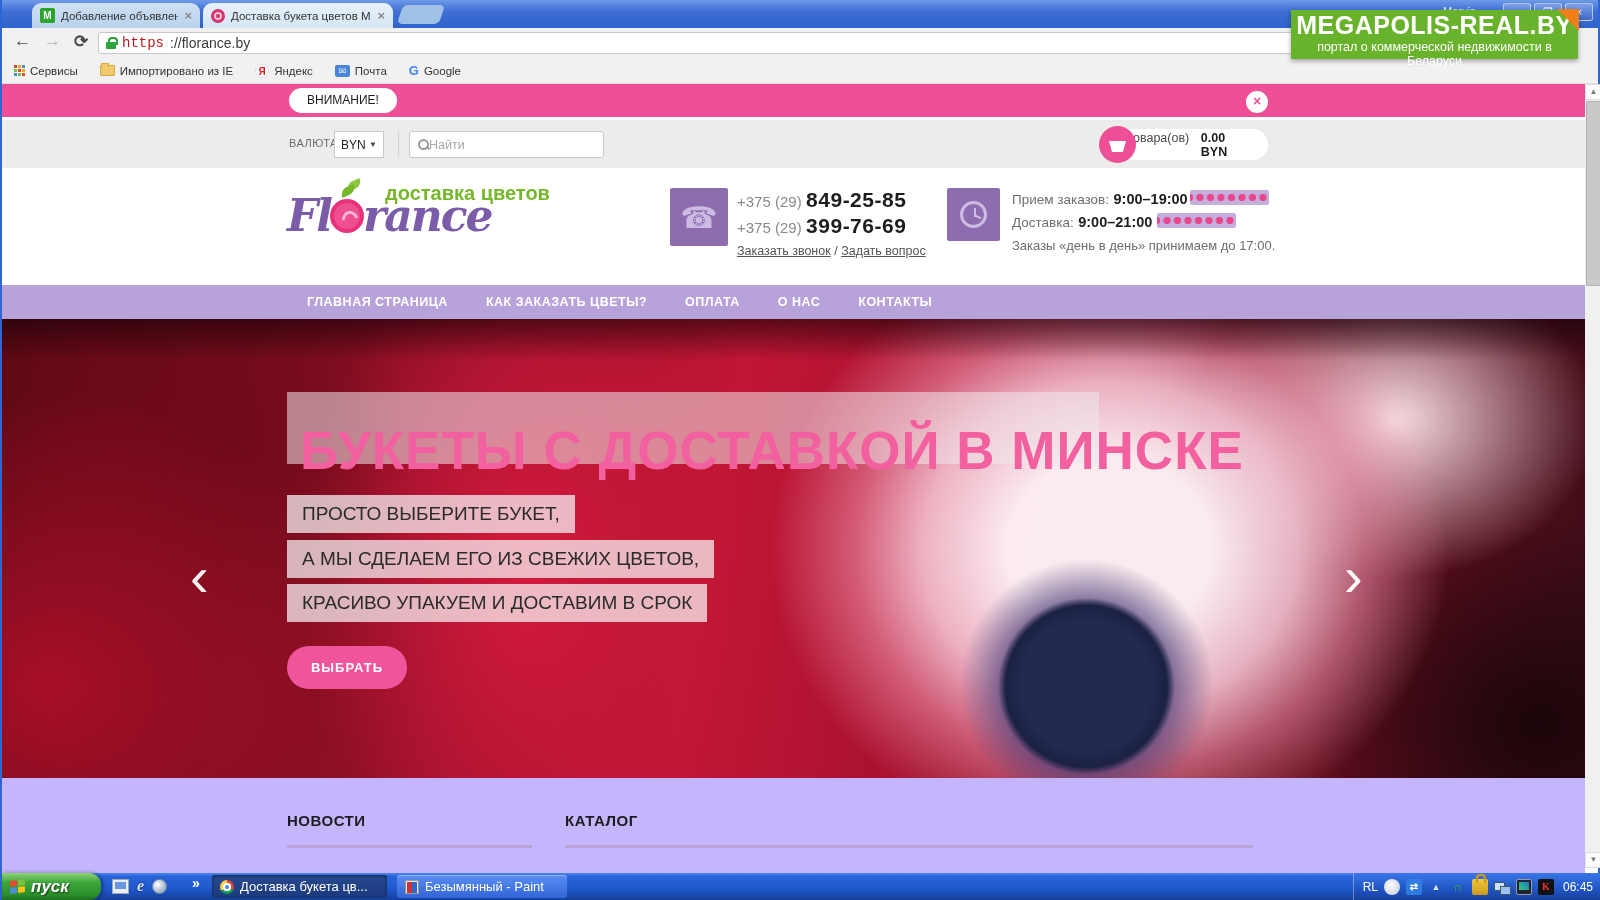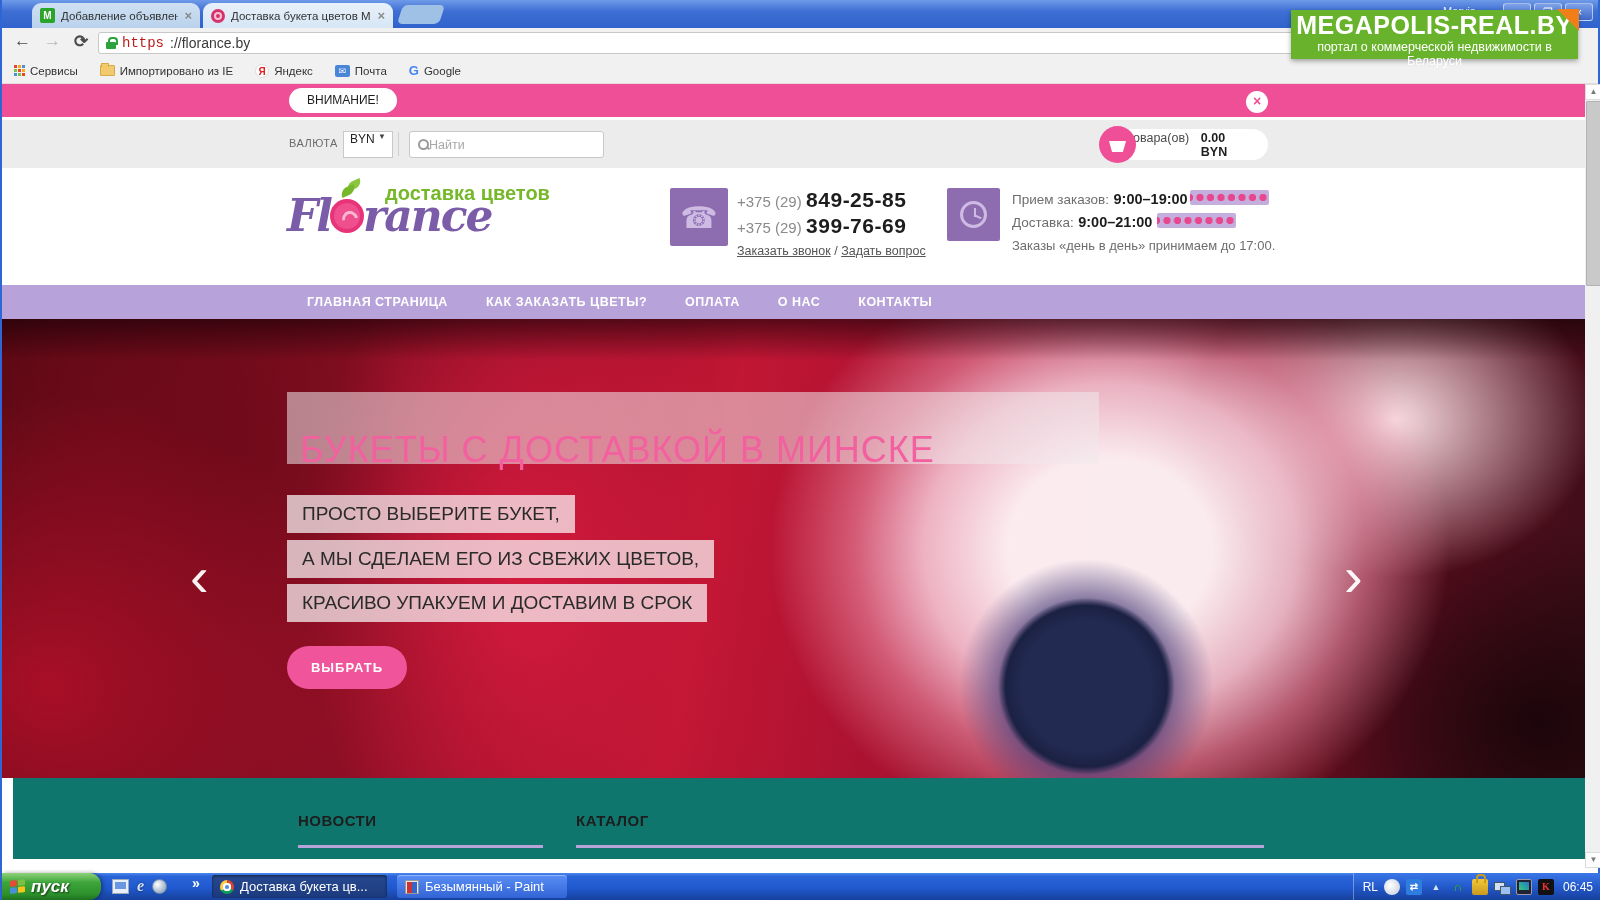--- a/index.html
+++ b/index.html
@@ -67,21 +67,21 @@
   .notice { position:absolute; left:0; top:0; width:100%; height:33px; background:#ee4f96; display:flex; align-items:center; }
   .notice-badge { position:absolute; left:287px; width:108px; height:25px; background:#fff; border-radius:13px;
     color:#1d1d1d; font-size:12px; text-align:center; line-height:25px; }
   .notice-msg { position:absolute; left:410px; color:#fff; font-size:13.5px; letter-spacing:.3px; }
   .notice-close { position:absolute; left:1244px; top:7px; width:22px; height:22px; border-radius:50%; background:#fff;
     color:#ee4f96; font-weight:bold; font-size:14px; text-align:center; line-height:21px; }
 
   .topbar { position:absolute; left:0; top:36px; width:100%; height:48px; background:#ececec; }
   .cur-label { position:absolute; left:287px; top:17px; font-size:11px; color:#6b6b6b; letter-spacing:.5px; }
   .cur-select { position:absolute; left:332px; top:11px; width:50px; height:27px; background:#fff; border:1px solid #c9c9c9;
-    font-size:12px; color:#222; display:flex; justify-content:space-between; padding:0 6px;margin-left:9px; }
+    font-size:12px; color:#222; display:flex; align-items:center; justify-content:space-between; padding:0 6px; }
   .cur-select .dd { font-size:8px; color:#444; }
   .top-divider { position:absolute; left:396px; top:12px; width:1px; height:24px; background:#cfcfcf; }
   .searchbox { position:absolute; left:407px; top:11px; width:195px; height:27px; background:#fff; border:1px solid #c9c9c9;
     border-radius:3px; display:flex; align-items:center; padding:0 8px; gap:0; }
   .mag { width:11px; height:11px; position:relative; flex:none; }
   .mag::before { content:""; position:absolute; left:0; top:0; width:7px; height:7px; border:2px solid #9a9a9a; border-radius:50%; }
   .mag::after { content:""; position:absolute; left:8px; top:8px; width:4px; height:2px; background:#9a9a9a; transform:rotate(45deg); }
   .searchbox input { border:none; outline:none; width:140px; font-size:12.5px; color:#333; font-family:"Liberation Sans",sans-serif; }
   .searchbox input::placeholder { color:#a7a7a7; }
   .cart-pill { position:absolute; left:1115px; top:9px; width:151px; height:31px; background:#fff; border-radius:16px;
@@ -137,32 +137,32 @@
       radial-gradient(ellipse 340px 300px at 70% 50%, rgba(255,244,247,.96) 30%, rgba(250,205,220,.85) 55%, rgba(242,150,175,.55) 75%, rgba(242,150,175,0) 100%),
       radial-gradient(ellipse 280px 220px at 88% 22%, rgba(255,232,238,.95), rgba(255,232,238,0) 72%),
       radial-gradient(ellipse 320px 280px at 97% 88%, rgba(26,5,10,.95), rgba(26,5,10,0) 72%),
       radial-gradient(ellipse 430px 390px at 3% 80%, #a80f27, rgba(168,15,39,0) 75%),
       radial-gradient(ellipse 320px 300px at 10% 25%, #6e0a1a, rgba(110,10,26,0) 78%),
       radial-gradient(ellipse 270px 430px at 33% 55%, #d41a3e, rgba(212,26,62,0) 82%),
       linear-gradient(100deg, #560812 0%, #8c0f24 25%, #c11634 45%, #a91230 58%, #7a0c20 74%, #3c0e18 100%);
   }
   .hero-headline-box { position:absolute; left:285px; top:73px; width:812px; height:72px;
     background:rgba(240,232,235,.55); display:flex; align-items:center; padding-left:13px; }
-  .hero-headline-box span { color:#f2609f; font-size:36px; font-weight:normal; letter-spacing:1px; white-space:nowrap;margin-top:44px; }
+  .hero-headline-box span { color:#f2609f; font-size:53px; font-weight:bold; letter-spacing:1px; white-space:nowrap;margin-top:44px; }
   .hero-line { position:absolute; left:285px; height:38px; background:rgba(250,247,248,.72);
     display:flex; align-items:center; padding:0 15px; color:#2a2a2a; font-size:19px; white-space:nowrap; }
   .hl-1 { top:176px; } .hl-2 { top:221px; } .hl-3 { top:265px; }
   .hero-cta { position:absolute; left:285px; top:327px; width:120px; height:43px; background:#f0549b; border-radius:22px;
     color:#fff; font-size:13px; font-weight:bold; letter-spacing:1px; display:flex; align-items:center; justify-content:center; }
   .chev { position:absolute; color:#fff; font-size:56px; font-weight:normal; line-height:56px; opacity:.95; }
   .chev-left { left:188px; top:230px; }
   .chev-right { left:1342px; top:230px; }
 
   
-  .bottom { position:absolute; left:0; top:694px; width:100%; height:81px; background:#0f766e;margin-left:11px; }
+  .bottom { position:absolute; left:0; top:694px; width:100%; height:95px; background:#c4b5fd; }
   .sec-title { position:absolute; top:34px; color:#1d1d1d; font-size:15px; font-weight:bold; letter-spacing:.5px; }
   .t-news { left:285px; } .t-catalog { left:563px; }
   .sec-line { position:absolute; top:67px; height:3px; background:#b7a3da; }
   .l-news { left:285px; width:245px; } .l-catalog { left:563px; width:688px; }
 
   
   .scrollbar { position:absolute; left:1583px; top:84px; width:17px; height:784px; background:#f0f0f0; z-index:5; }
   .sb-btn { position:absolute; left:0; width:17px; height:16px; background:#fdfdfd; border:1px solid #dcdcdc;
     color:#777; font-size:8px; text-align:center; line-height:14px; }
   .sb-up { top:0; } .sb-down { bottom:0; }

